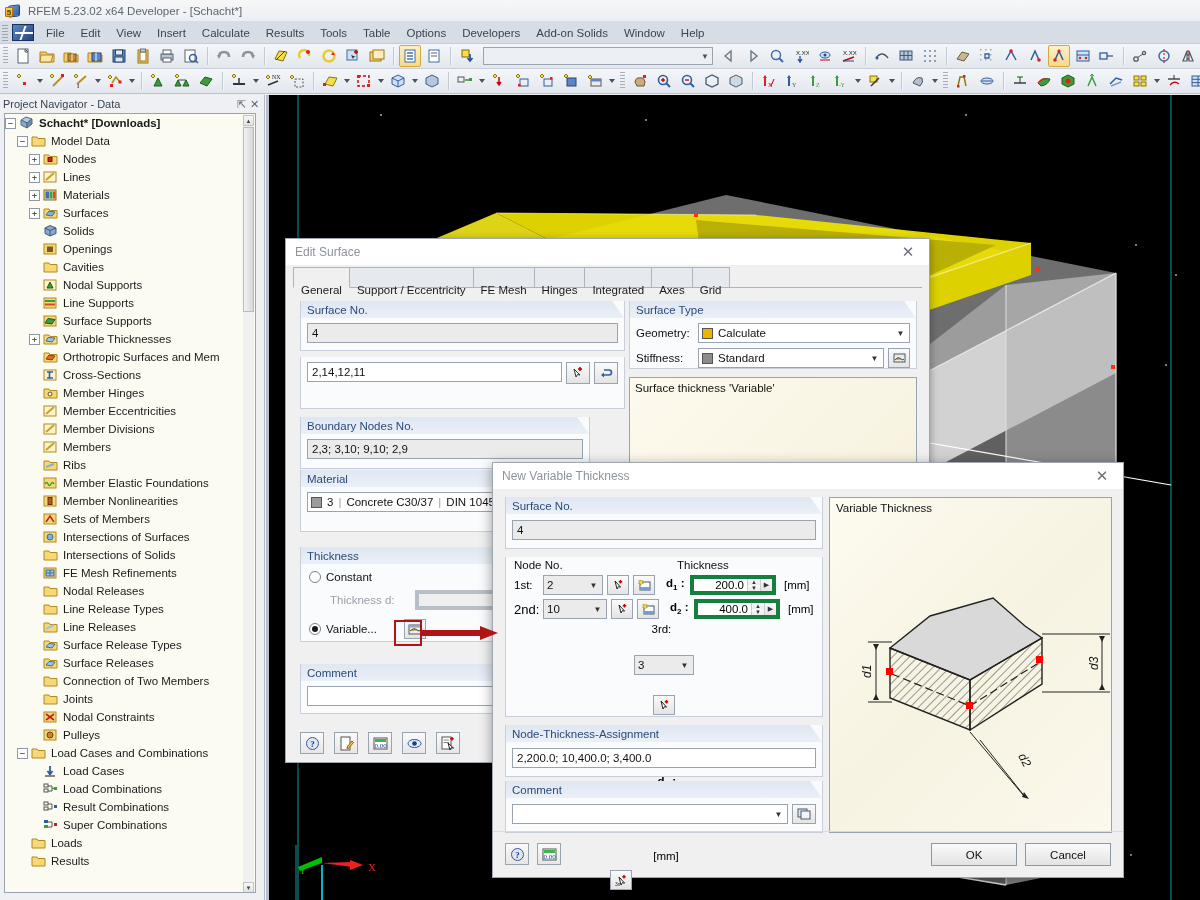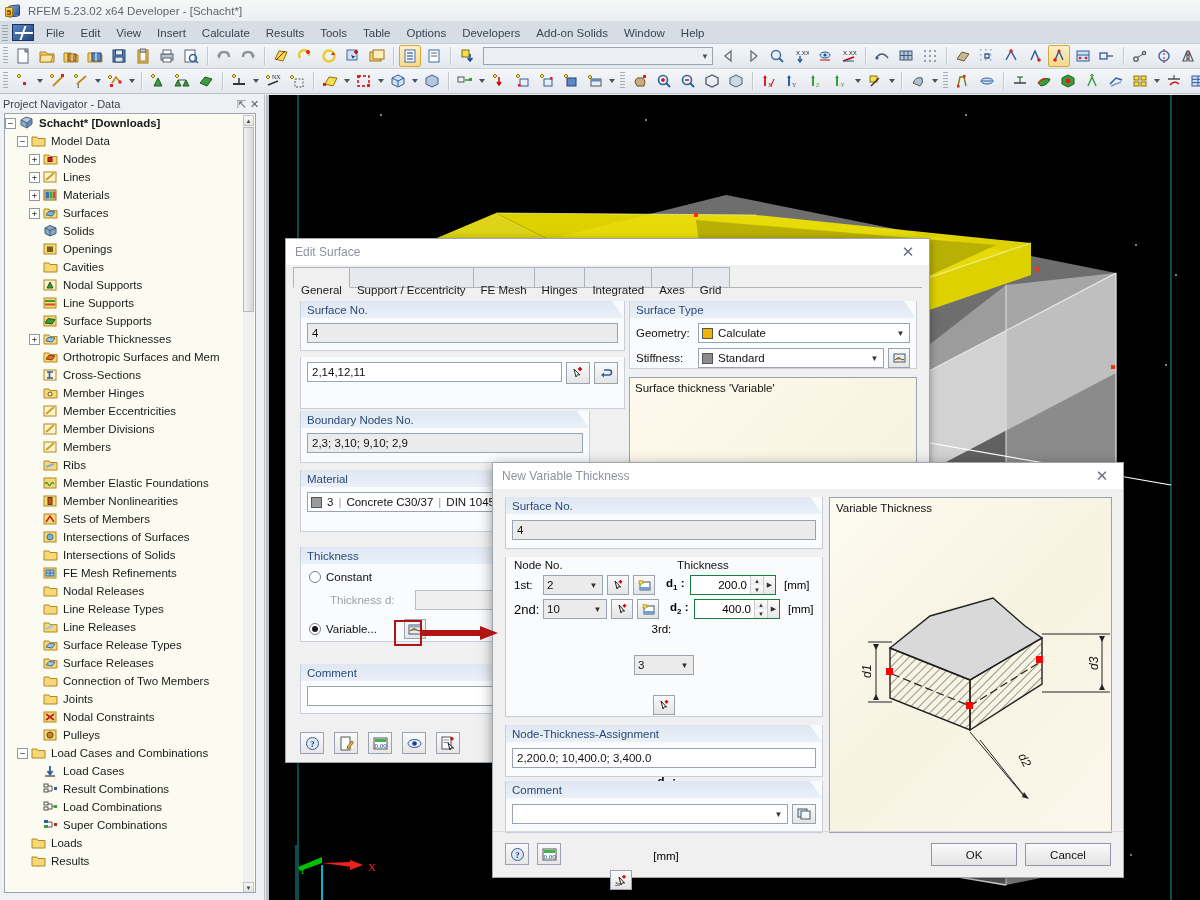--- a/index.html
+++ b/index.html
@@ -206,21 +206,21 @@
 
   .radio { display:flex; align-items:center; gap:5px; font-size:11.5px; color:#111; cursor:default;}
   .radio .rb {
     width:12px;height:12px;border-radius:50%;border:1px solid #7a828c;background:#fff; flex:none;
     display:flex;align-items:center;justify-content:center;
   }
   .radio .rb.on::after{content:"";width:6px;height:6px;border-radius:50%;background:#1a1a1a;}
   .radio.dim{color:#9aa0a8;}
 
   .spin {
-    height:20px; border:1px solid #15803d; background:#fff; display:flex; align-items:stretch;
+    height:20px; border:4px solid #15803d; background:#fff; display:flex; align-items:stretch;
   }
   .spin .sv{flex:1; display:flex; align-items:center; justify-content:flex-end; padding-right:3px; font-size:11.5px;}
   .spin .sarrows{width:13px; display:flex; flex-direction:column; border-left:1px solid #c5ccd4;}
   .spin .sarrows div{flex:1;display:flex;align-items:center;justify-content:center;font-size:6px;color:#333;background:linear-gradient(#fafafa,#ececec);}
   .spin .sflip{width:12px; display:flex;align-items:center;justify-content:center;font-size:7px;color:#333;background:linear-gradient(#fafafa,#e6e6e6);border-left:1px solid #c5ccd4;}
   .spin.dis{background:#efefef;border-color:#b7bec6;}
   .botbtn {
     width:24px;height:22px;background:linear-gradient(#fafafa,#e6e6e6);
     border:1px solid #9aa4b0;display:flex;align-items:center;justify-content:center;cursor:default;flex:none;
   }
@@ -1223,36 +1223,36 @@
           <div class="tree-label">Load Cases</div>
         </div>
         <div class="tree-row">
           <div class="tw-dots"></div>
           <div class="tw-dots"></div>
           <div class="tw-spacer"></div>
           <div class="tw-icon"><svg width="15" height="13">
               <rect x="1" y="2" width="4" height="3" fill="none" stroke="#555"></rect>
               <rect x="1" y="7" width="4" height="3" fill="none" stroke="#555"></rect>
               <path d="M5 4 h4 M5 9 h4 M9 4 v5" stroke="#555" fill="none"></path>
-              <rect x="11" y="5" width="3" height="3" fill="#2f5d9e"></rect>
-            </svg></div>
-          <div class="tree-label">Result Combinations</div>
+              <path d="M9 6.5 h3" stroke="#3c9b3c" stroke-width="1.4"></path>
+              <rect x="11" y="5" width="3" height="3" fill="#3c9b3c"></rect>
+            </svg></div>
+          <div class="tree-label">Load Combinations</div>
         </div>
         <div class="tree-row">
           <div class="tw-dots"></div>
           <div class="tw-dots"></div>
           <div class="tw-spacer"></div>
           <div class="tw-icon"><svg width="15" height="13">
               <rect x="1" y="2" width="4" height="3" fill="none" stroke="#555"></rect>
               <rect x="1" y="7" width="4" height="3" fill="none" stroke="#555"></rect>
               <path d="M5 4 h4 M5 9 h4 M9 4 v5" stroke="#555" fill="none"></path>
-              <path d="M9 6.5 h3" stroke="#3c9b3c" stroke-width="1.4"></path>
-              <rect x="11" y="5" width="3" height="3" fill="#3c9b3c"></rect>
-            </svg></div>
-          <div class="tree-label">Load Combinations</div>
+              <rect x="11" y="5" width="3" height="3" fill="#2f5d9e"></rect>
+            </svg></div>
+          <div class="tree-label">Result Combinations</div>
         </div>
         <div class="tree-row">
           <div class="tw-dots"></div>
           <div class="tw-dots"></div>
           <div class="tw-spacer"></div>
           <div class="tw-icon"><svg width="15" height="13">
               <rect x="1" y="2" width="4" height="3" fill="#2f5d9e"></rect>
               <rect x="1" y="7" width="4" height="3" fill="#3c9b3c"></rect>
               <path d="M5 4 h4 M5 9 h4 M9 4 v5" stroke="#555" fill="none"></path>
               <rect x="11" y="5" width="3" height="3" fill="#c02020"></rect>
@@ -1383,21 +1383,21 @@
       </div>
       <div class="sqbtn">
         <svg width="14" height="14">
             <path d="M3 9 h7 a2.5 2.5 0 0 0 0 -5 h-5" fill="none" stroke="#2f5d9e" stroke-width="1.6"></path>
             <path d="M5 6.5 L2 9 L5 11.5 Z" fill="#2f5d9e"></path>
           </svg>
       </div>
     </div>
   </div>
 
-  <div class="grp" style="left:14px; top:172px; width:290px; height:52px;">
+  <div class="grp" style="left:14px; top:178px; width:290px; height:52px;">
     <div class="grp-hd">Boundary Nodes No.</div>
     <div class="grp-body" style="padding:5px 6px;">
       <div class="tfield gray">2,3; 3,10; 9,10; 2,9</div>
     </div>
   </div>
 
   <div class="grp" style="left:14px; top:231px; width:325px; height:62px;">
     <div class="grp-hd">Material</div>
     <div class="grp-body" style="padding:5px 6px;">
       <div class="combo" style="align-items:center;">

